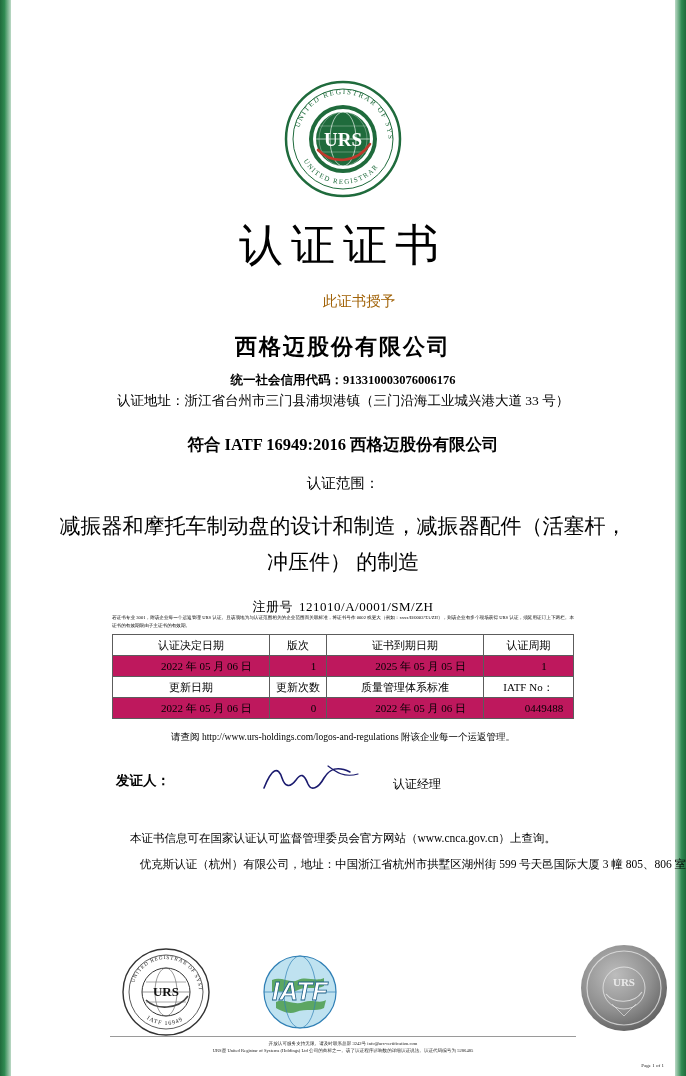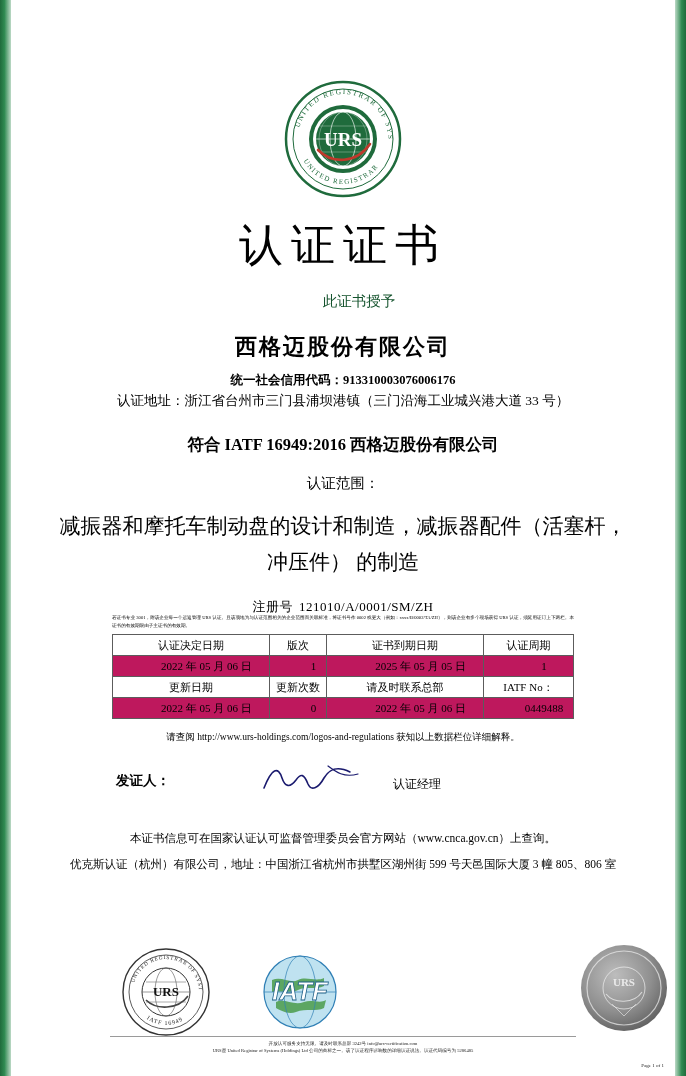--- a/index.html
+++ b/index.html
@@ -61,21 +61,21 @@
     font-family: "Liberation Serif", serif;
     font-weight: normal;
     color: #000;
   }
   .awarded-to {
     position: absolute;
     top: 292px;
     left: 0; right: 0;
     text-align: center;
     font-size: 14.5px;
-    color: #14532d;
+    color: #a16207;
     padding-left: 32px;
   }
   .company {
     position: absolute;
     top: 332px;
     left: 0; right: 0;
     text-align: center;
     font-size: 22px;
     font-weight: bold;
     letter-spacing: 2px;
@@ -206,21 +206,21 @@
     top: 831px;
     left: 0; right: 0;
     text-align: center;
     font-size: 11.5px;
     color: #000;
   }
   .footnote2 {
     position: absolute;
     top: 857px;
     left: 0; right: 0;
-    text-align: center;
+    text-align: right;
     font-size: 11.5px;
     color: #000;
   }
 
   
   .emblems {
     position: absolute;
     top: 938px;
     left: 0; right: 0;
     height: 100px;
@@ -340,33 +340,33 @@
     </tr>
     <tr class="shaded">
       <td>2022 年 05 月 06 日</td>
       <td>1</td>
       <td>2025 年 05 月 05 日</td>
       <td>1</td>
     </tr>
     <tr class="header">
       <td>更新日期</td>
       <td>更新次数</td>
-      <td>请及时联系总部</td>
+      <td>质量管理体系标准</td>
       <td>IATF No：</td>
     </tr>
     <tr class="shaded">
       <td>2022 年 05 月 06 日</td>
       <td>0</td>
       <td>2022 年 05 月 06 日</td>
       <td>0449488</td>
     </tr>
   </tbody>
     </table>
 
-  <div class="table-note">请查阅 http://www.urs-holdings.com/logos-and-regulations 获知以上数据栏位详细解释。</div>
+  <div class="table-note">请查阅 http://www.urs-holdings.com/logos-and-regulations 附该企业每一个运返管理。</div>
 
   <div class="issuer-label">发证人：</div>
   <div class="signature">
     <svg width="110" height="34" viewBox="0 0 110 34">
       <path d="M6 26 C14 6, 20 4, 24 16 C27 25, 32 26, 38 18 C43 11, 46 12, 50 22 C53 29, 60 27, 66 16 C72 6, 80 4, 92 10" fill="none" stroke="#1a1a6e" stroke-width="1.6" stroke-linecap="round"></path>
       <path d="M70 4 C78 10, 86 16, 100 12" fill="none" stroke="#1a1a6e" stroke-width="1.2" stroke-linecap="round"></path>
     </svg>
   </div>
   <div class="manager-label">认证经理</div>
 

